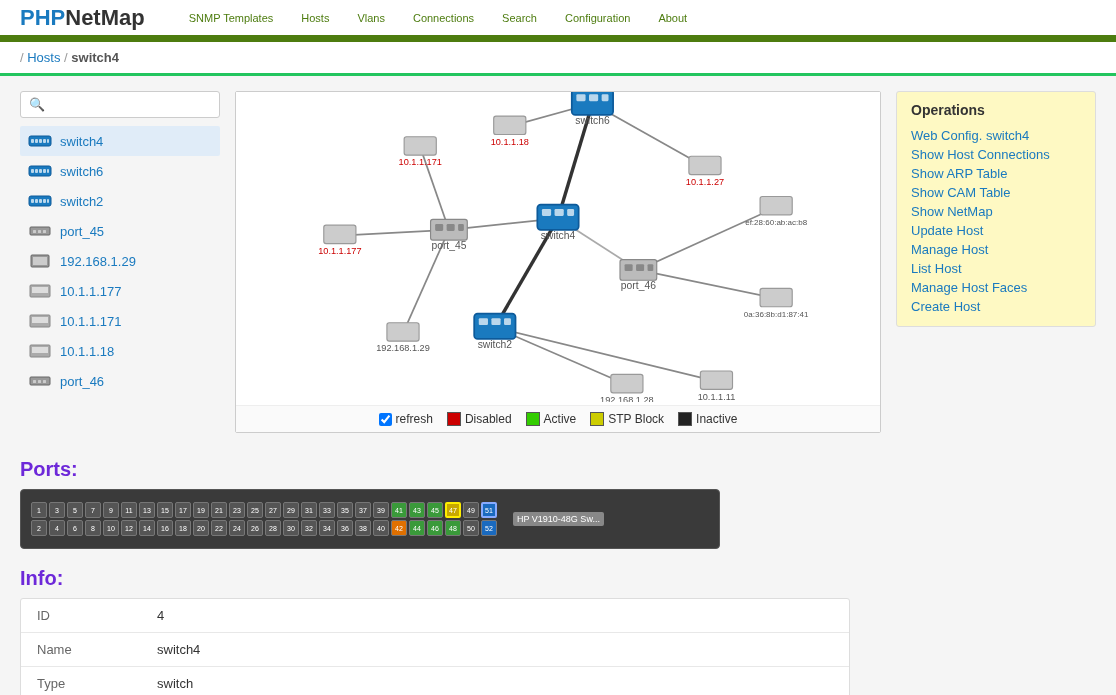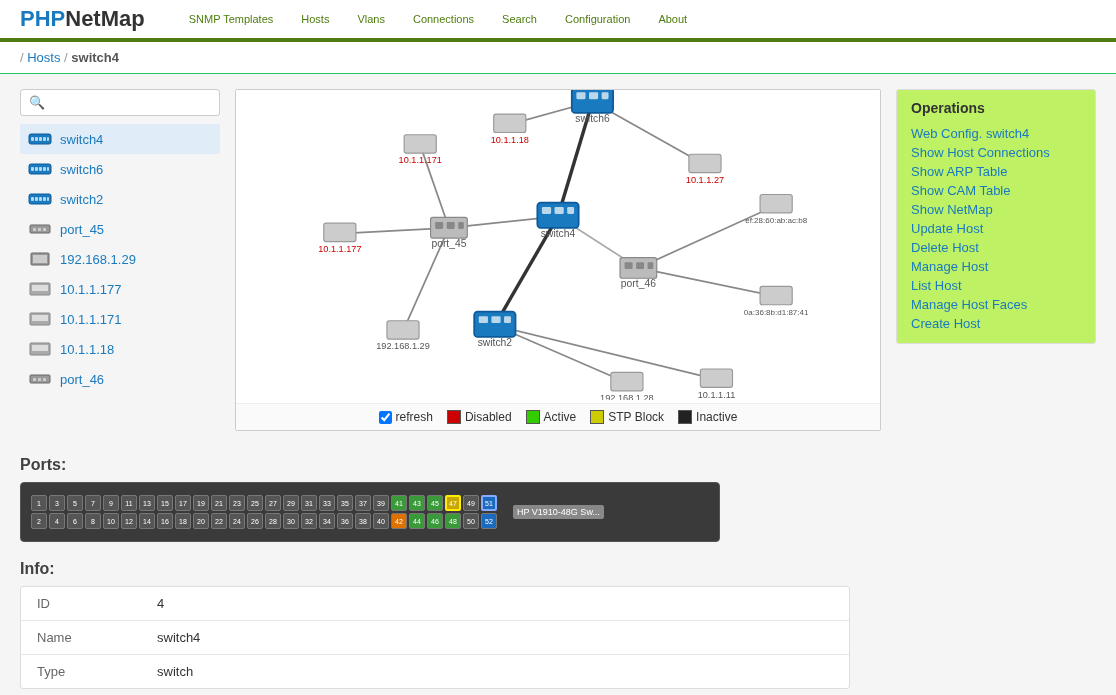--- a/index.html
+++ b/index.html
@@ -1,21 +1,21 @@
 <!DOCTYPE html>
 <html><head>
   <meta charset="utf-8">
   <style>
     * { box-sizing: border-box; margin: 0; padding: 0; }
     body { font-family: Arial, sans-serif; font-size: 13px; background: #f5f5f5; color: #333; }
 
     
     #header {
       background: #fff;
-      border-bottom: 4px solid #4d7c0f;
+      border-bottom: 7px solid #4d7c0f;
       display: flex;
       align-items: center;
       padding: 8px 20px;
       height: 42px;
     }
     #logo {
       font-size: 22px;
       font-weight: bold;
       color: #1a7abf;
       margin-right: 30px;
@@ -30,21 +30,21 @@
       align-items: center;
       color: #4d7c0f;
       cursor: pointer;
       font-size: 11px;
       text-decoration: none;
     }
 
     
     #breadcrumb {
       background: #fff;
-      border-bottom: 1px solid #22c55e;
+      border-bottom: 3px solid #22c55e;
       padding: 8px 20px;
       font-size: 13px;
       color: #999;
     }
     #breadcrumb a { color: #1a7abf; text-decoration: none; }
     #breadcrumb span { color: #555; font-weight: bold; }
 
     
     #main {
       display: flex;
@@ -121,43 +121,43 @@
     .legend-item { display: flex; align-items: center; gap: 4px; }
     .legend-box { width: 14px; height: 14px; border: 1px solid #555; }
     .legend-check { display: flex; align-items: center; gap: 4px; }
 
     
     #right-panel {
       width: 200px;
       flex-shrink: 0;
     }
     #operations-panel {
-      background: #bef264;
+      background: #fef9c3;
       border: 1px solid #ddd;
       border-radius: 3px;
       padding: 10px 14px;
     }
     #operations-title { font-weight: bold; font-size: 14px; margin-bottom: 8px; color: #333; }
     .op-link {
       display: block;
       color: #1a7abf;
       text-decoration: none;
       padding: 2px 0;
       font-size: 13px;
       cursor: pointer;
     }
 
     
     #bottom {
       padding: 0 20px 20px 20px;
     }
     .section-title {
-      font-size: 16px;
+      font-size: 20px;
       font-weight: bold;
-      color: #404040;
+      color: #6d28d9;
       margin: 10px 0 8px 0;
     }
 
     
     #ports-panel {
       background: #3a3a3a;
       border: 1px solid #555;
       border-radius: 4px;
       padding: 8px 10px;
       display: flex;
@@ -483,21 +483,20 @@
 
   <div id="right-panel">
     <div id="operations-panel">
       <div id="operations-title">Operations</div>
       <a class="op-link">Web Config. switch4</a>
       <a class="op-link">Show Host Connections</a>
       <a class="op-link">Show ARP Table</a>
       <a class="op-link">Show CAM Table</a>
       <a class="op-link">Show NetMap</a>
       <a class="op-link">Update Host</a>
-      <a class="op-link">Delete Host</a>
       <a class="op-link">Manage Host</a>
       <a class="op-link">List Host</a>
       <a class="op-link">Manage Host Faces</a>
       <a class="op-link">Create Host</a>
     </div>
   </div>
 </div>
 
 <div id="bottom">
 

